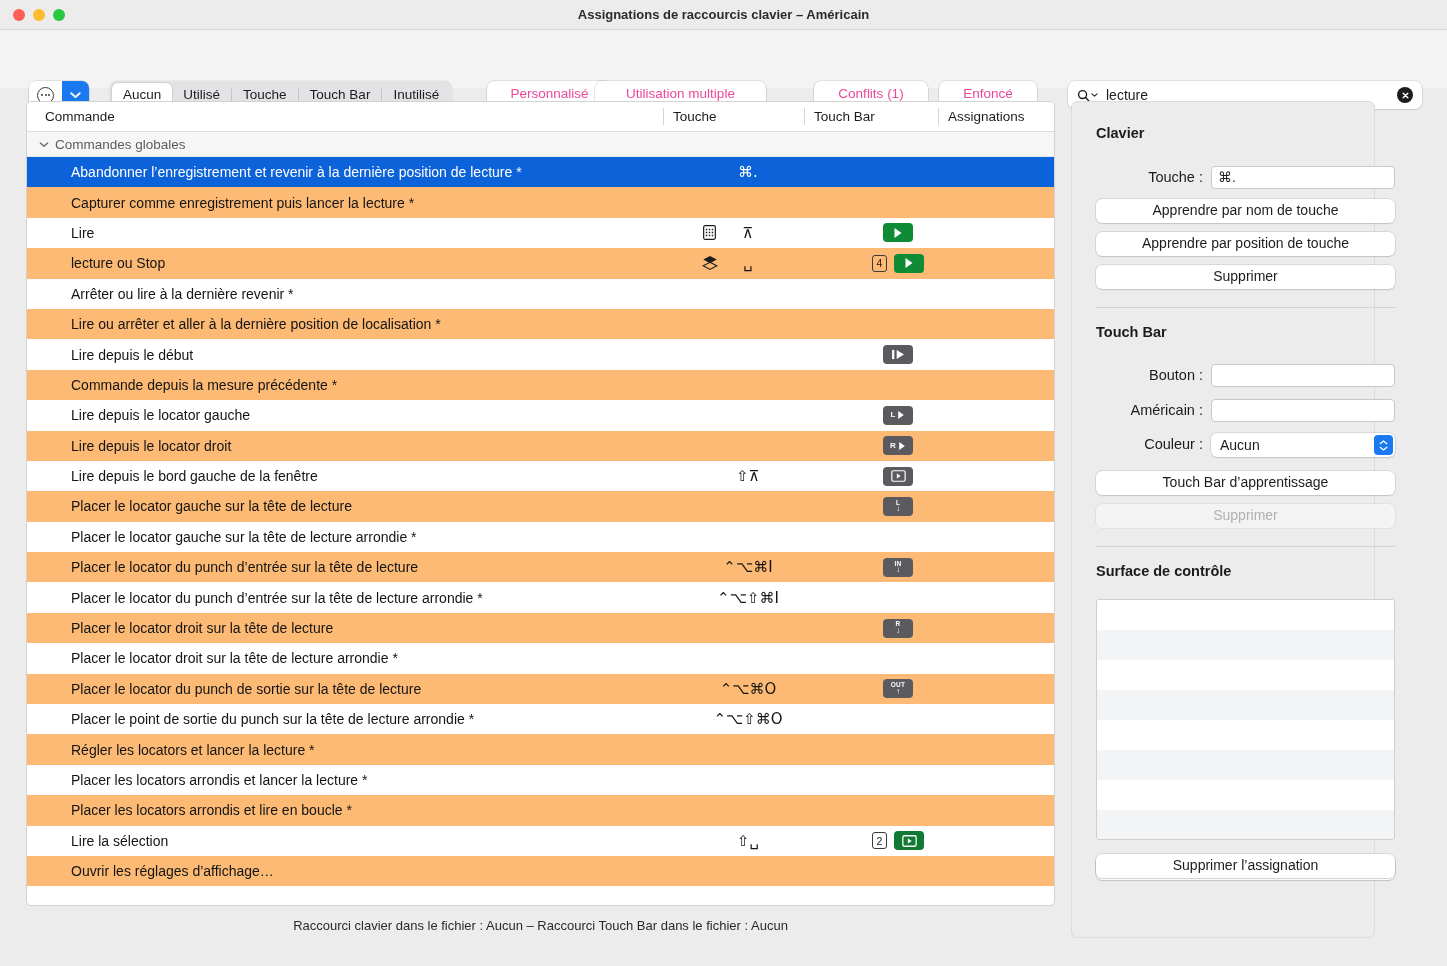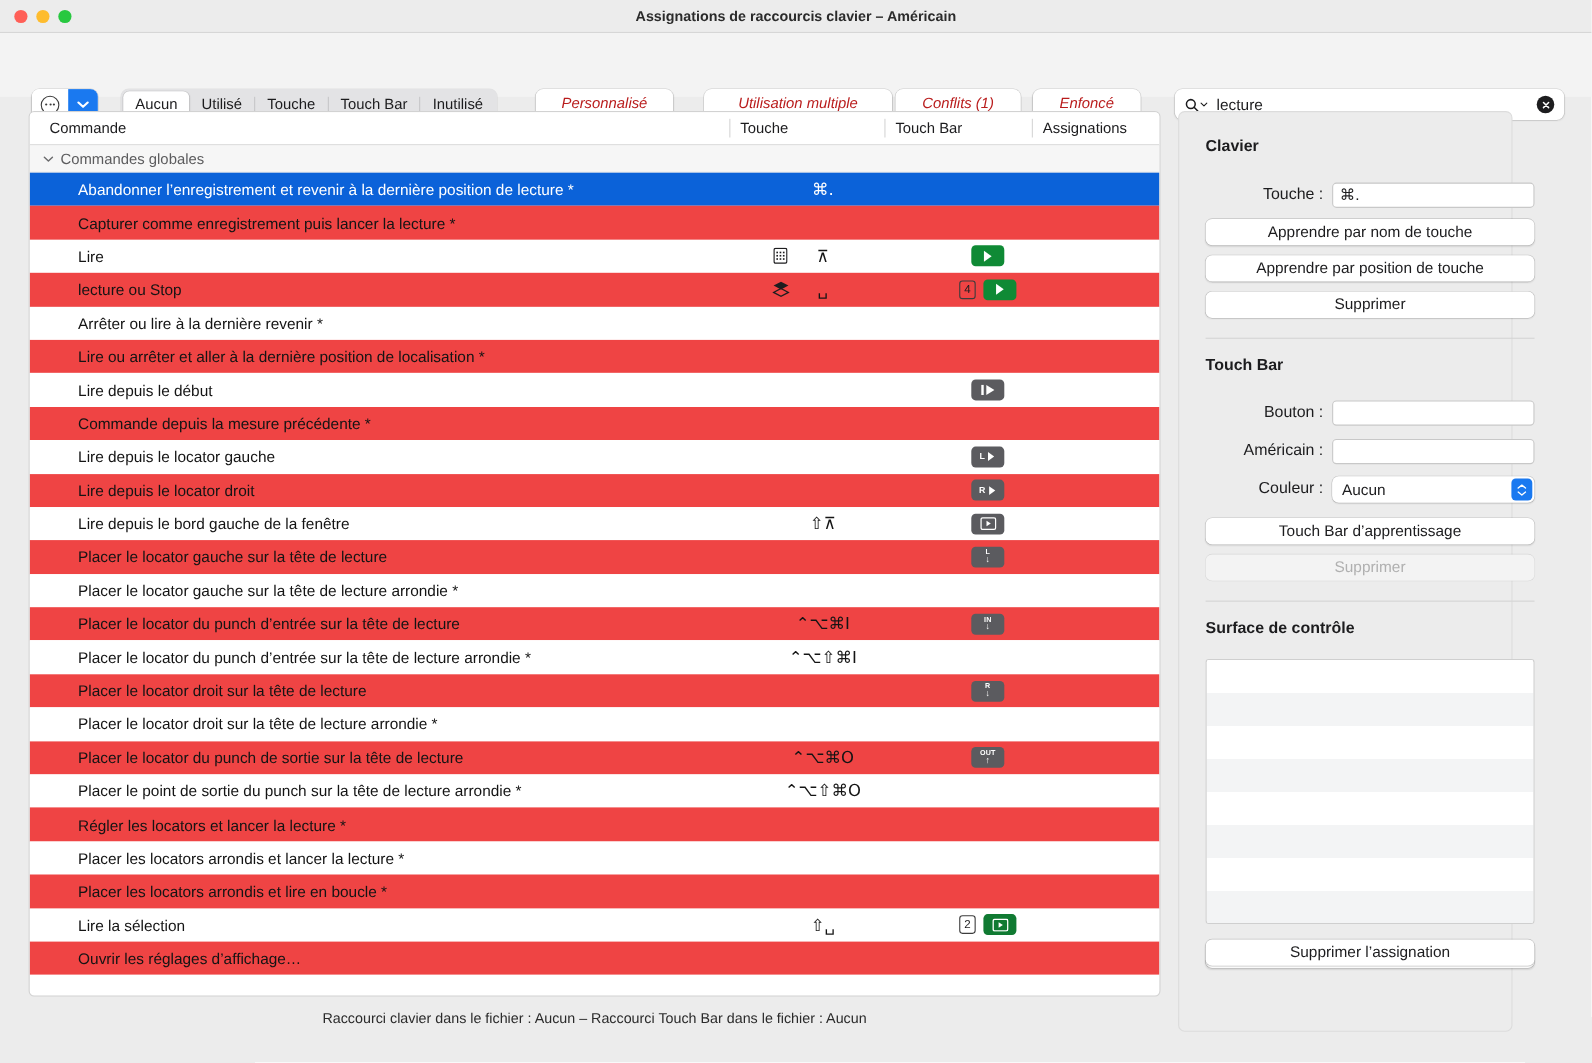--- a/index.html
+++ b/index.html
@@ -101,24 +101,23 @@
     width: 1px; height: 14px; background: #c6c6c8;
   }
 
   
   .tbtn {
     position: absolute; top: 51px;
     height: 28px; line-height: 26px;
     background: #ffffff;
     border-radius: 7px;
     box-shadow: 0 0 0 0.5px rgba(0,0,0,.16), 0 1px 1.5px rgba(0,0,0,.10);
-    font-size: 13.5px; color: #b91c1c;
+    font-size: 13.5px; color: #ec4899;
     text-align: center;
     white-space: nowrap;
-    font-style: italic;
   }
 
   
   .searchfield {
     position: absolute; left: 1068px; top: 51px;
     width: 354px; height: 28px;
     background: #ffffff;
     border-radius: 7px;
     box-shadow: 0 0 0 0.5px rgba(0,0,0,.16), 0 1px 1.5px rgba(0,0,0,.08);
     display: flex; align-items: center;
@@ -172,21 +171,21 @@
     margin-right: 4px;
   }
   .group-label { font-size: 13.5px; color: #5c5c5e; }
 
   .row {
     position: relative;
     height: 30.4px;
     display: flex; align-items: center;
   }
   .row.odd  { background: #ffffff; }
-  .row.even { background: #ef4444; }
+  .row.even { background: #fdba74; }
   .row.selected { background: #0b62d9; }
   .row-cmd {
     position: absolute; left: 44px;
     font-size: 14px; color: #141414;
     white-space: nowrap;
   }
   .row.selected .row-cmd { color: #ffffff; }
 
   .cell-key {
     position: absolute; left: 637px; width: 168px;
@@ -356,21 +355,21 @@
       <div class="seg">Utilisé</div>
       <div class="seg-div"></div>
       <div class="seg">Touche</div>
       <div class="seg-div"></div>
       <div class="seg">Touch Bar</div>
       <div class="seg-div"></div>
       <div class="seg">Inutilisé</div>
     </div>
 
     <div class="tbtn" style="left:487px; width:125px;">Personnalisé</div>
-    <div class="tbtn" style="left:640px; width:171px;">Utilisation multiple</div>
+    <div class="tbtn" style="left:595px; width:171px;">Utilisation multiple</div>
     <div class="tbtn" style="left:814px; width:114px;">Conflits (1)</div>
     <div class="tbtn" style="left:939px; width:98px;">Enfoncé</div>
 
     <div class="searchfield">
       <span class="search-icon">
         <svg width="13" height="13" viewBox="0 0 14 14">
           <circle cx="6" cy="6" r="4.3" stroke="#1d1d1f" stroke-width="1.5" fill="none"></circle>
           <line x1="9.2" y1="9.2" x2="12.8" y2="12.8" stroke="#1d1d1f" stroke-width="1.5" stroke-linecap="round"></line>
         </svg>
         <svg width="7" height="6" viewBox="0 0 8 6">

